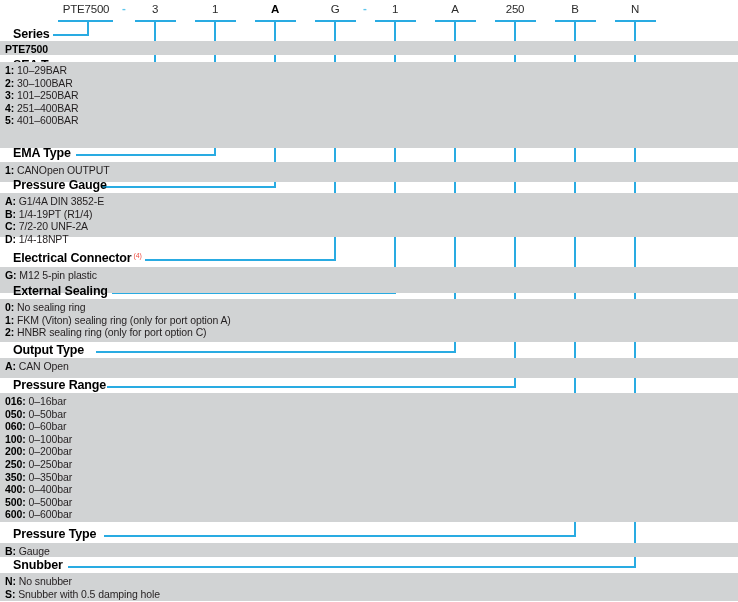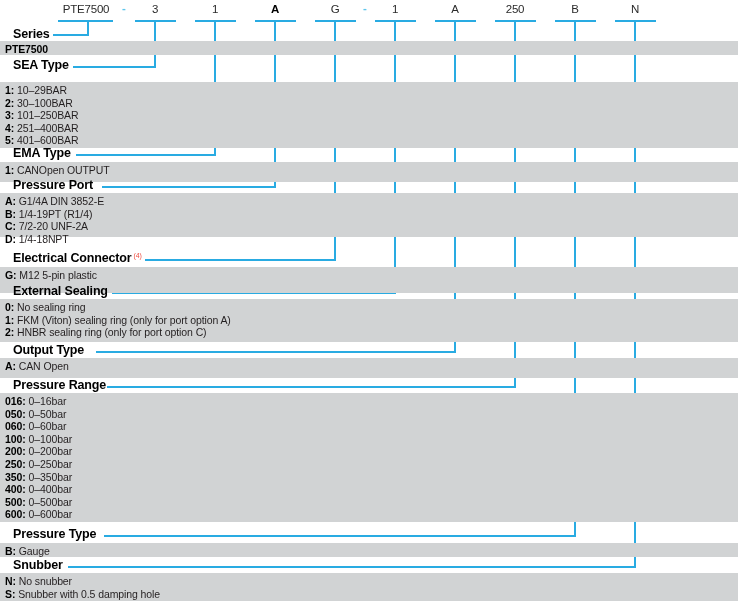--- a/index.html
+++ b/index.html
@@ -85,37 +85,37 @@
   <div class="sec-header" style="top:28px">
     <span>Series</span>
   </div>
   <div class="band" style="top:41px;height:14px">
     <div class="row"><b>PTE7500</b> <span></span></div>
   </div>
 
   <div class="sec-header" style="top:59px">
     <span>SEA Type</span>
   </div>
-  <div class="band" style="top:82px;height:66px">
+  <div class="band" style="top:62px;height:86px">
     <div class="row"><b>1:</b> <span>10–29BAR</span></div>
     <div class="row"><b>2:</b> <span>30–100BAR</span></div>
     <div class="row"><b>3:</b> <span>101–250BAR</span></div>
     <div class="row"><b>4:</b> <span>251–400BAR</span></div>
     <div class="row"><b>5:</b> <span>401–600BAR</span></div>
   </div>
 
   <div class="sec-header" style="top:147px">
     <span>EMA Type</span>
   </div>
   <div class="band" style="top:162px;height:20px">
     <div class="row"><b>1:</b> <span>CANOpen OUTPUT</span></div>
   </div>
 
   <div class="sec-header" style="top:179px">
-    <span>Pressure Port</span>
+    <span>Pressure Gauge</span>
   </div>
   <div class="band" style="top:193px;height:44px">
     <div class="row"><b>A:</b> <span>G1/4A DIN 3852-E</span></div>
     <div class="row"><b>B:</b> <span>1/4-19PT (R1/4)</span></div>
     <div class="row"><b>C:</b> <span>7/2-20 UNF-2A</span></div>
     <div class="row"><b>D:</b> <span>1/4-18NPT</span></div>
   </div>
 
   <div class="sec-header" style="top:252px">
     <span>Electrical Connector</span><span class="fn">(4)</span>

